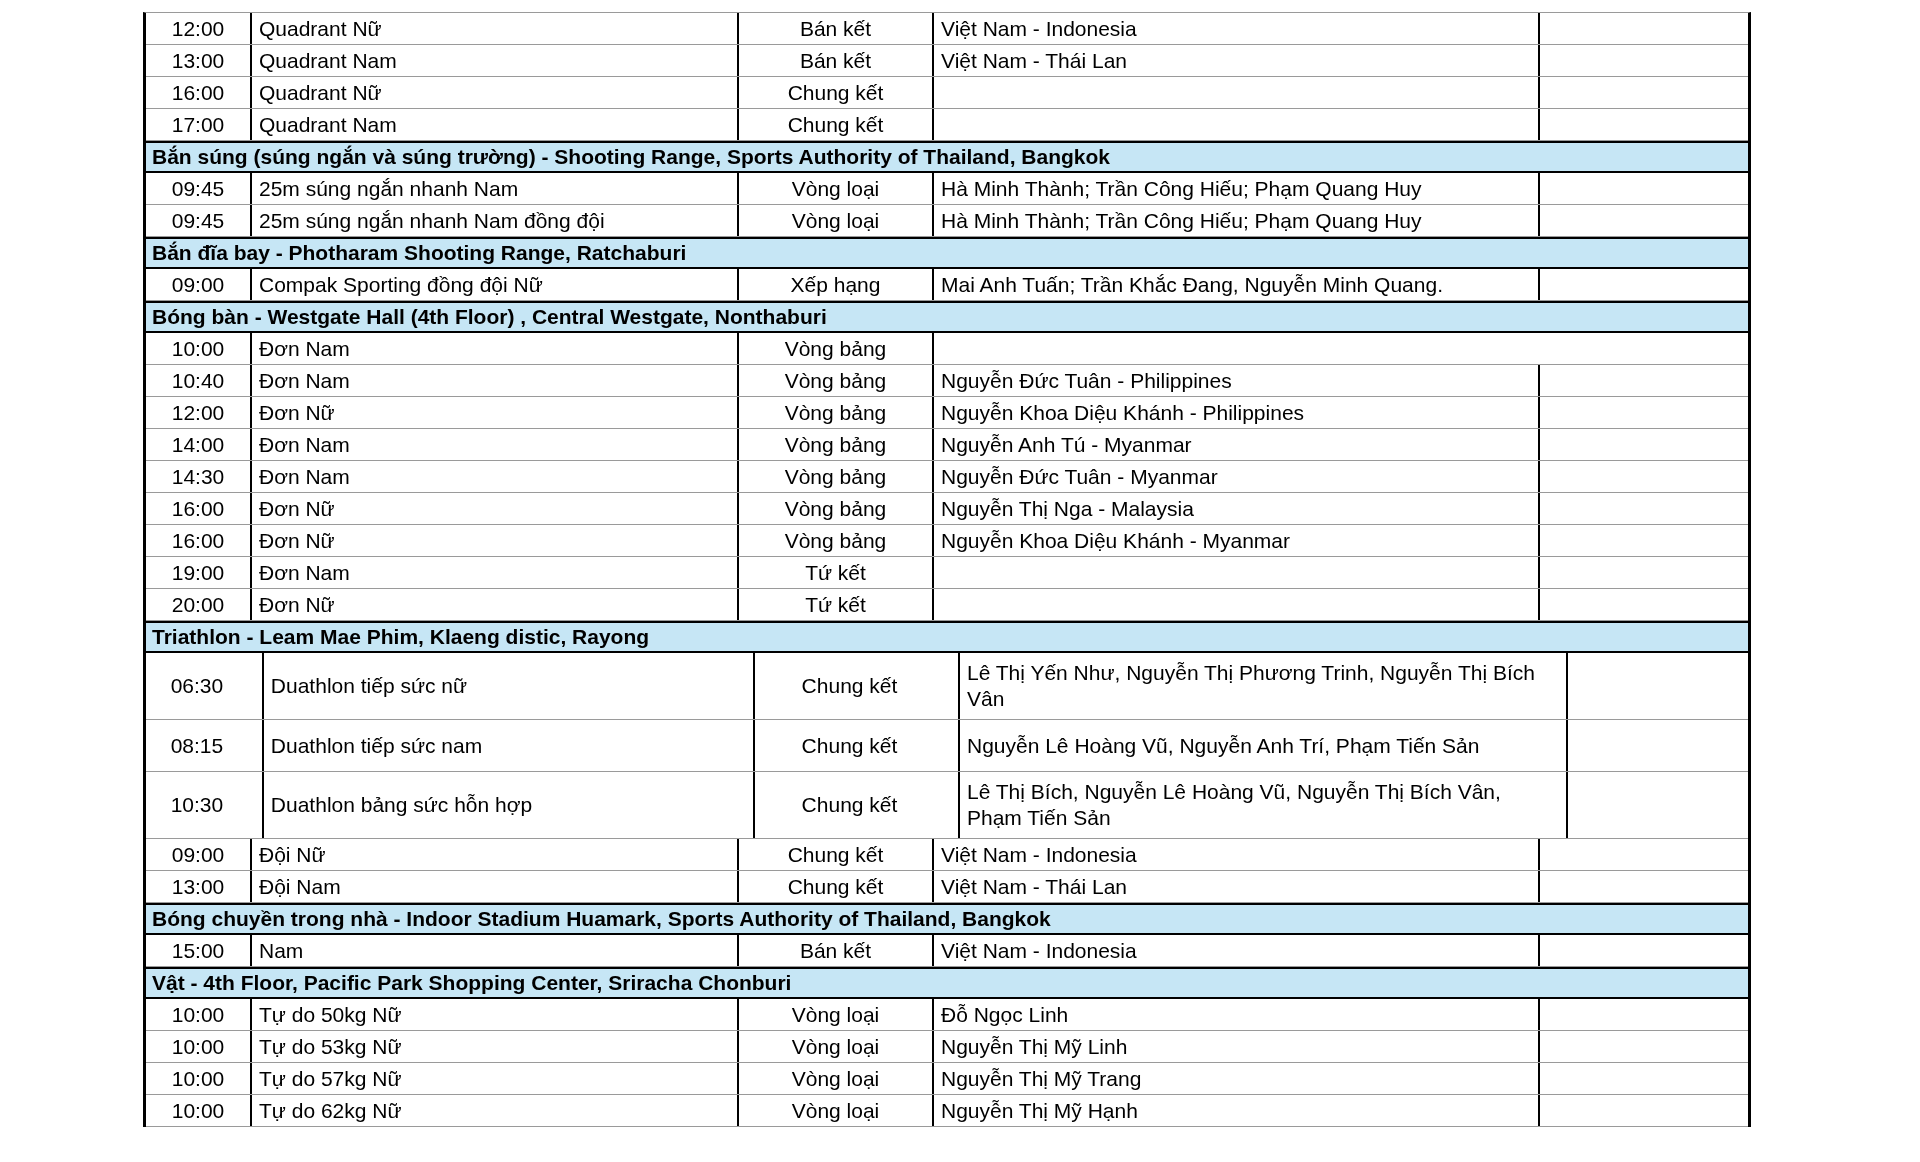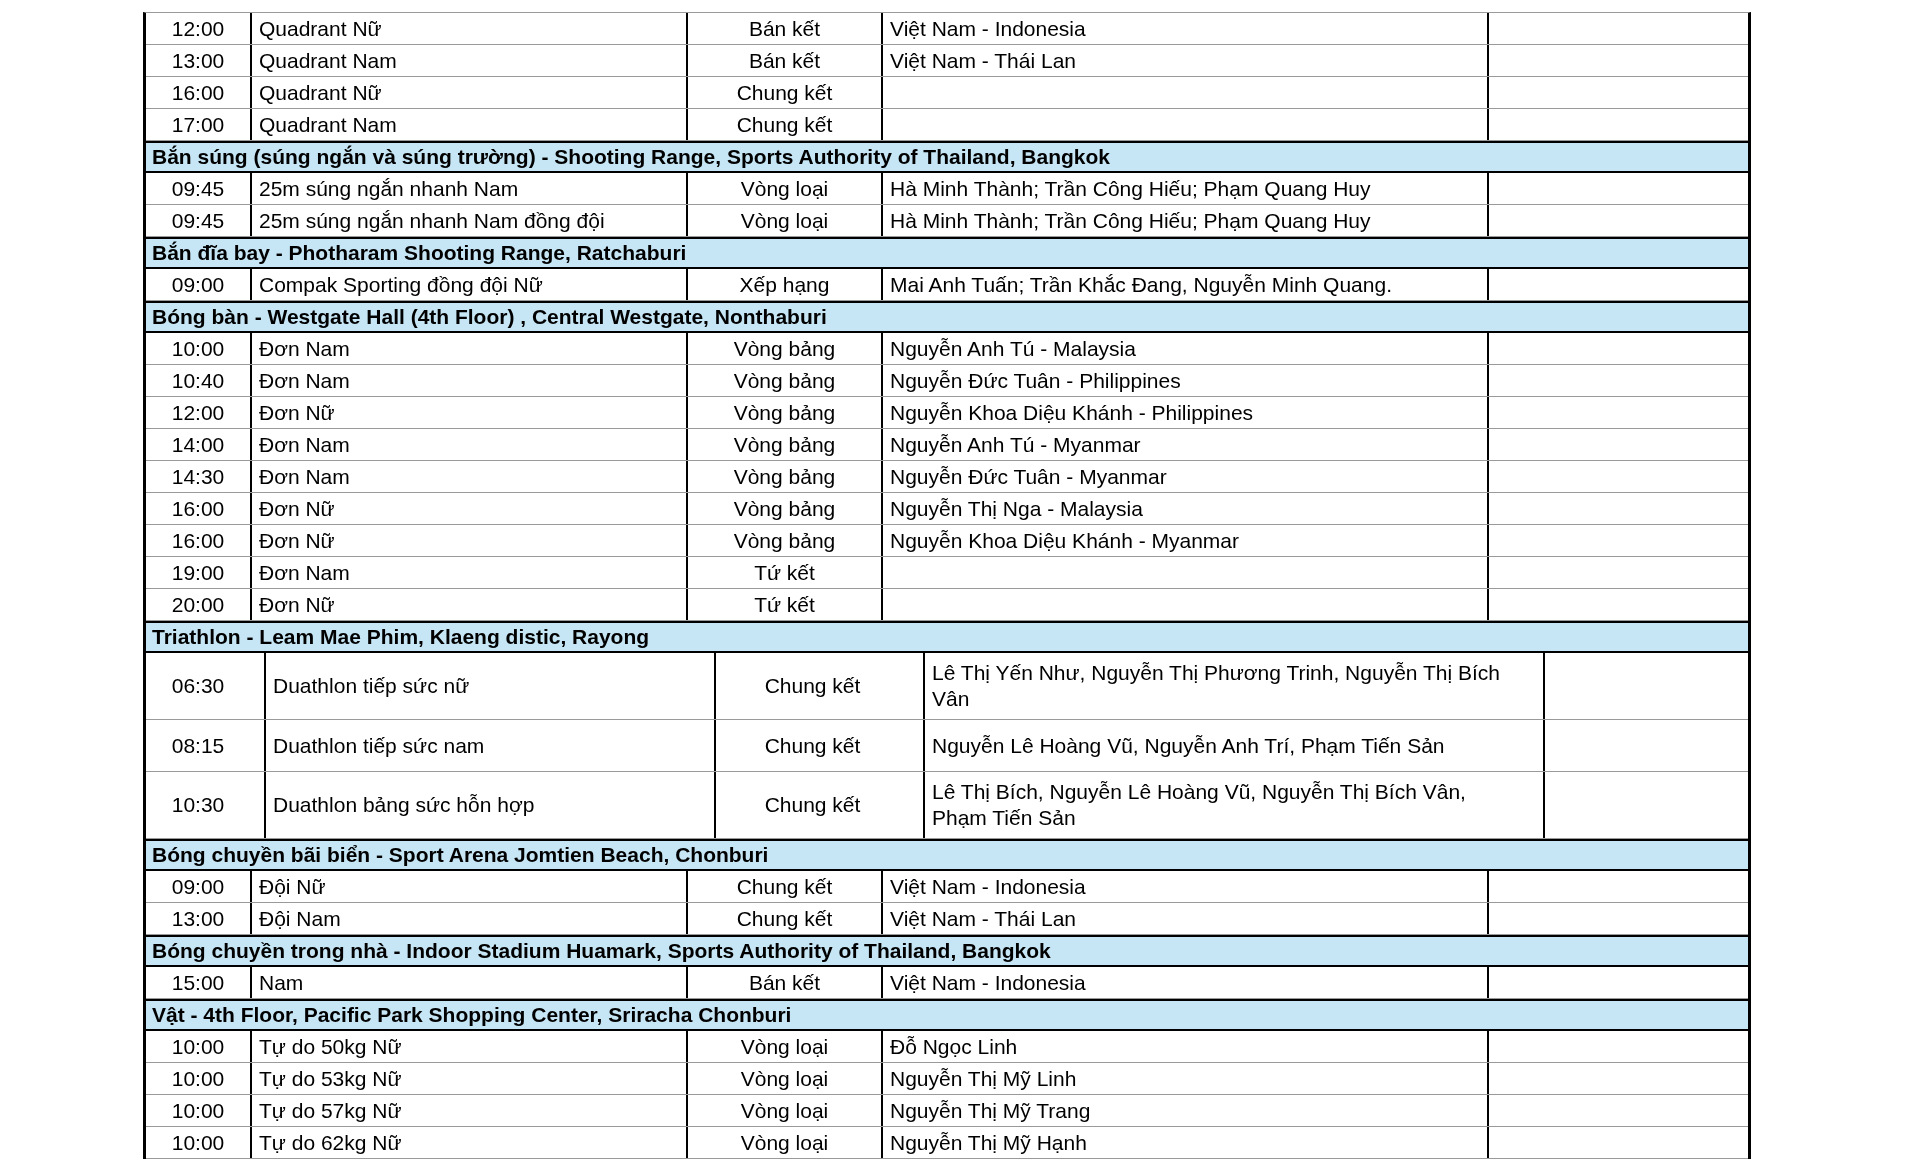--- a/index.html
+++ b/index.html
@@ -31,21 +31,21 @@
   }
   .row.tall{min-height:52px;gap:14px;}
   .row.tall .cell{padding-top:7px;padding-bottom:7px;}
 
   .cell{
     box-sizing:border-box;
     display:flex;align-items:center;
     overflow:hidden;
   }
   .c-time{width:104px;justify-content:center;text-align:center;}
-  .c-event{width:436px;border-left:2px solid #000;padding-left:7px;padding-right:4px;}
+  .c-event{width:487px;border-left:2px solid #000;padding-left:7px;padding-right:4px;}
   .c-round{width:195px;border-left:2px solid #000;justify-content:center;text-align:center;}
   .c-part{width:606px;border-left:2px solid #000;padding-left:7px;padding-right:14px;
           display:block;align-content:center;}
   .c-extra{width:186px;border-left:2px solid #000;}
 </style>
 </head>
 <body>
 
 <div class="table-wrap">
     <div class="row">
@@ -97,21 +97,20 @@
       <div class="cell c-event">Compak Sporting đồng đội Nữ</div>
       <div class="cell c-round">Xếp hạng</div>
       <div class="cell c-part">Mai Anh Tuấn; Trần Khắc Đang, Nguyễn Minh Quang.</div>
       <div class="cell c-extra"></div>
     </div>
     <div class="sec-header">Bóng bàn - Westgate Hall (4th Floor) , Central Westgate, Nonthaburi</div>
     <div class="row">
       <div class="cell c-time">10:00</div>
       <div class="cell c-event">Đơn Nam</div>
       <div class="cell c-round">Vòng bảng</div>
-      <div class="cell c-part">Nguyễn Anh Tú - Malaysia</div>
       <div class="cell c-extra"></div>
     </div>
     <div class="row">
       <div class="cell c-time">10:40</div>
       <div class="cell c-event">Đơn Nam</div>
       <div class="cell c-round">Vòng bảng</div>
       <div class="cell c-part">Nguyễn Đức Tuân - Philippines</div>
       <div class="cell c-extra"></div>
     </div>
     <div class="row">
@@ -178,21 +177,20 @@
       <div class="cell c-part">Nguyễn Lê Hoàng Vũ, Nguyễn Anh Trí, Phạm Tiến Sản</div>
       <div class="cell c-extra"></div>
     </div>
     <div class="row tall">
       <div class="cell c-time">10:30</div>
       <div class="cell c-event">Duathlon bảng sức hỗn hợp</div>
       <div class="cell c-round">Chung kết</div>
       <div class="cell c-part">Lê Thị Bích, Nguyễn Lê Hoàng Vũ, Nguyễn Thị Bích Vân, Phạm Tiến Sản</div>
       <div class="cell c-extra"></div>
     </div>
-    <div class="sec-header">Bóng chuyền bãi biển - Sport Arena Jomtien Beach, Chonburi</div>
     <div class="row">
       <div class="cell c-time">09:00</div>
       <div class="cell c-event">Đội Nữ</div>
       <div class="cell c-round">Chung kết</div>
       <div class="cell c-part">Việt Nam - Indonesia</div>
       <div class="cell c-extra"></div>
     </div>
     <div class="row">
       <div class="cell c-time">13:00</div>
       <div class="cell c-event">Đội Nam</div>

